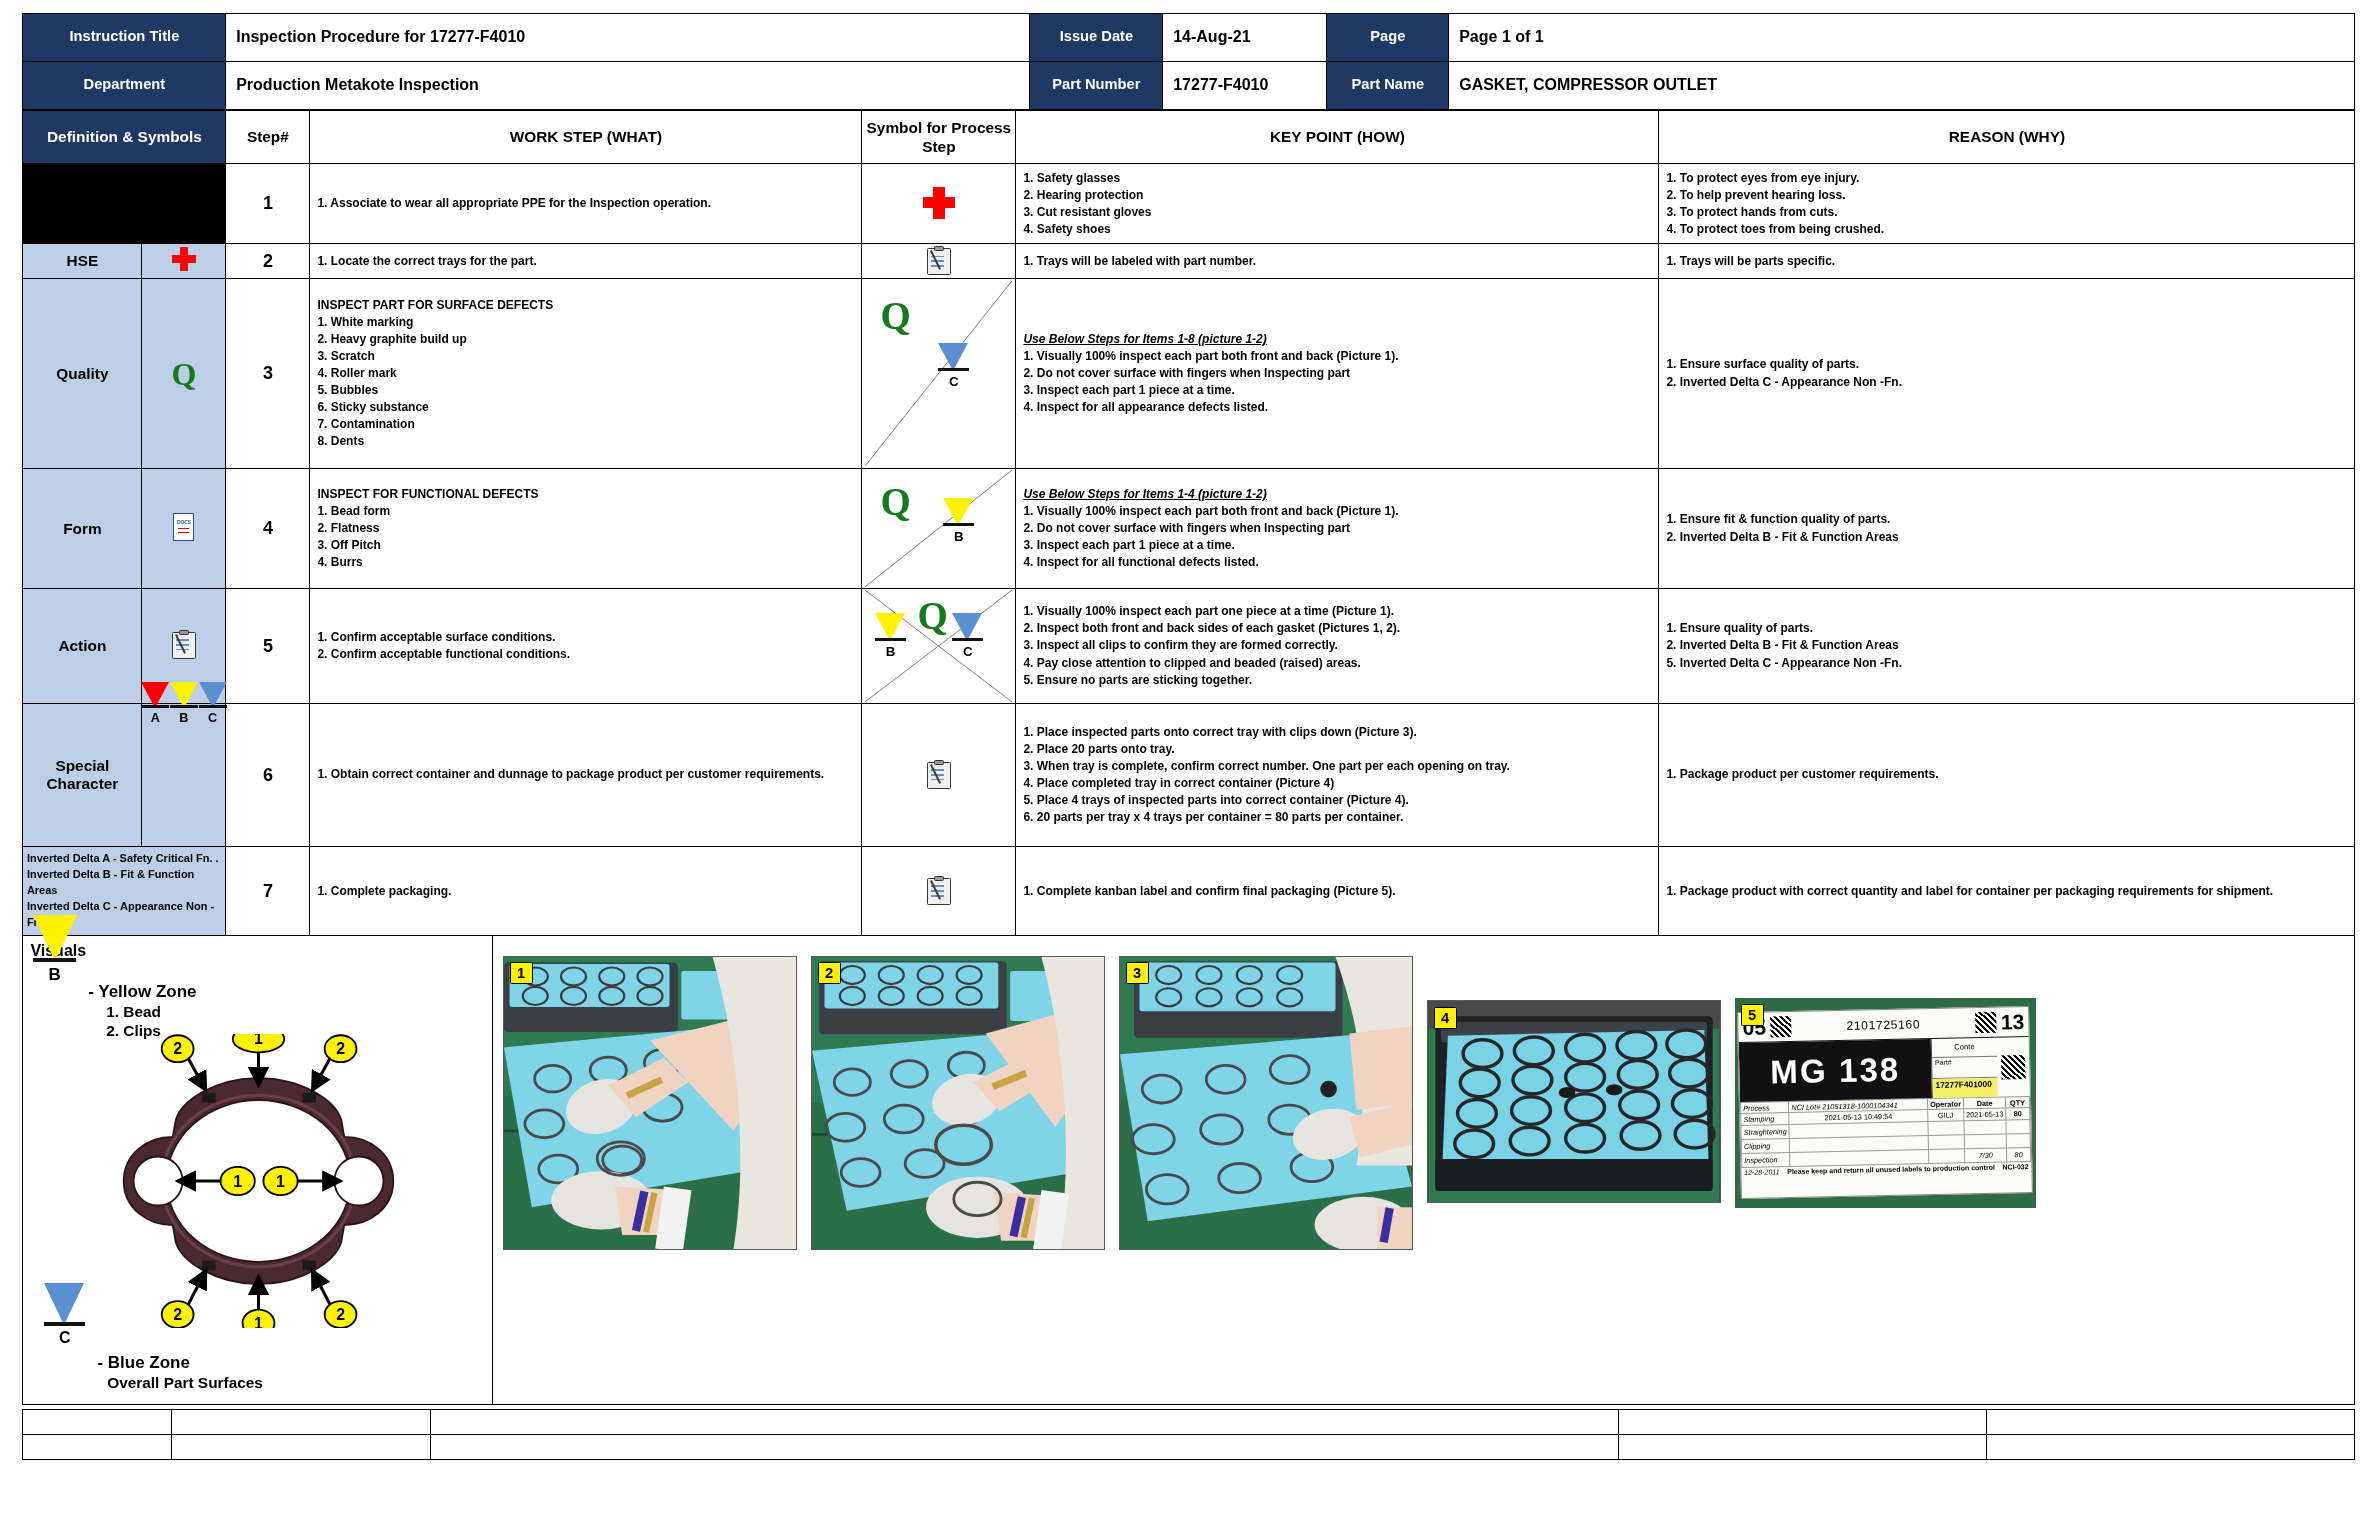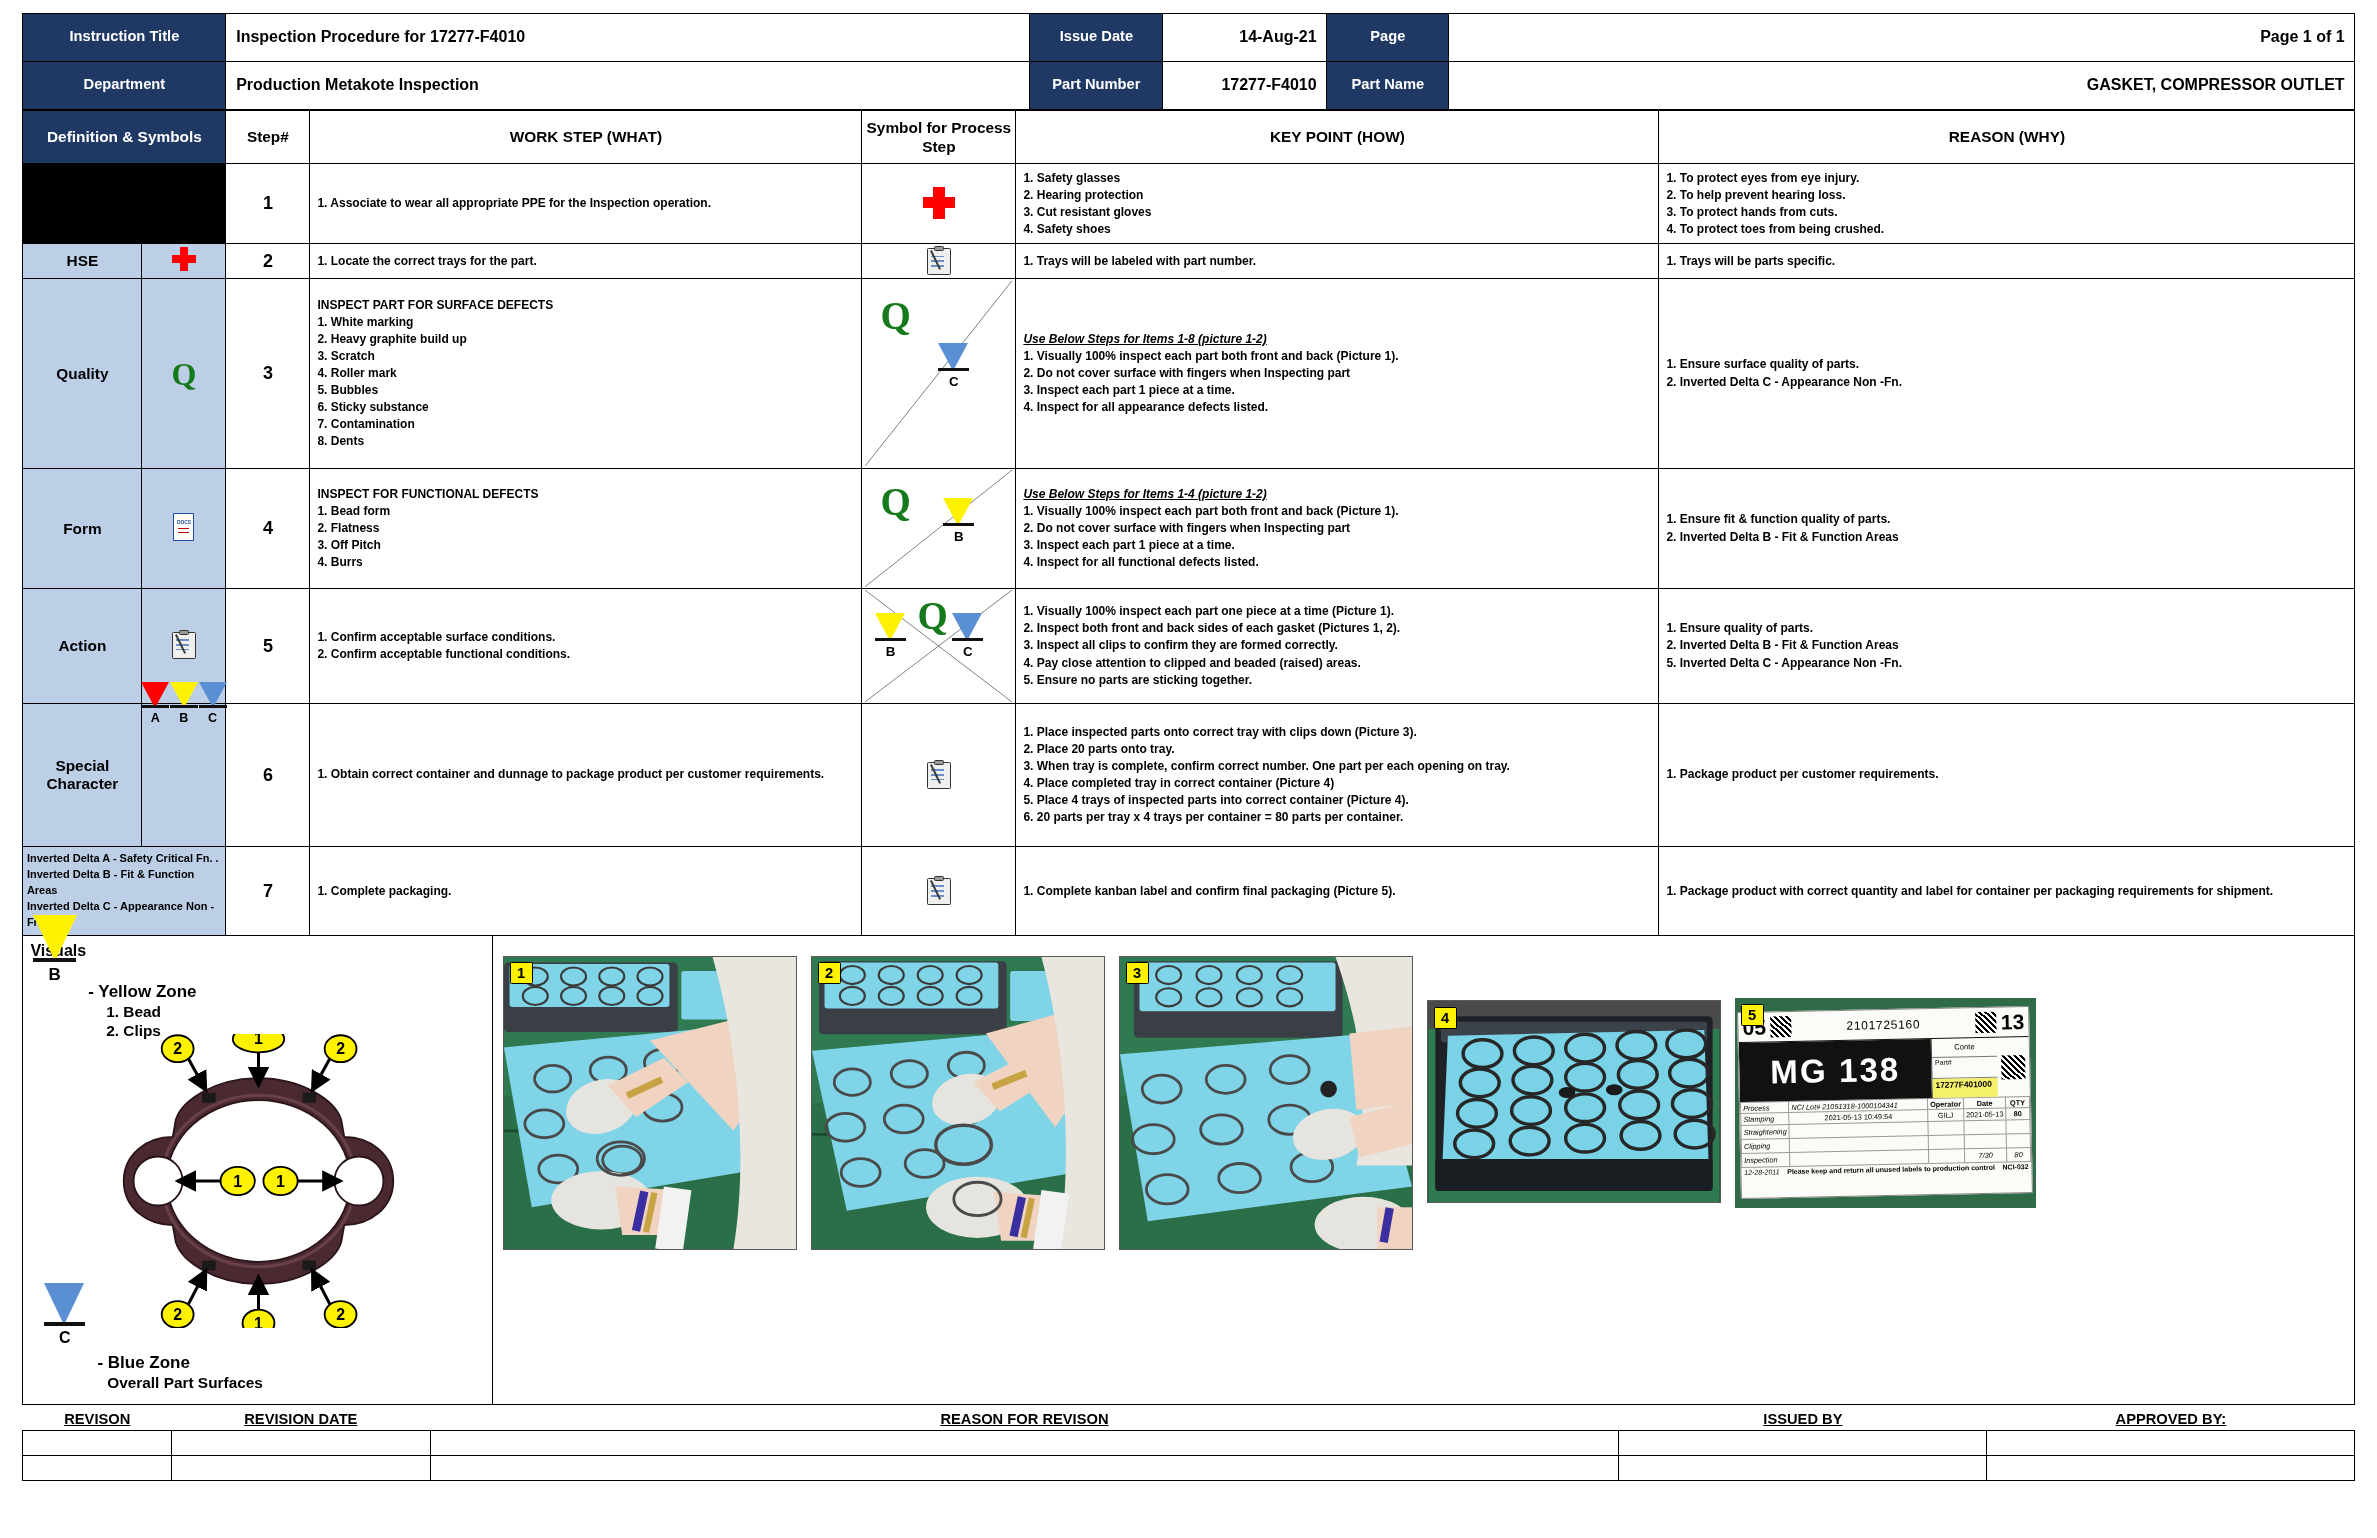--- a/index.html
+++ b/index.html
@@ -21,21 +21,21 @@
   }
   .hdr-doc {
     background: #C5D9F1; color: #1F3864; font-weight: bold;
     font-size: 23px; text-align: center;
   }
   .lbl {
     background: #1F3864; color: #fff; font-weight: bold;
     font-size: 14.7px; text-align: center; padding: 4.2px 2.8px; line-height: 1.2;
   }
   .val { font-size: 16px; font-weight: bold; padding: 4.2px 9.8px; height: 48px; }
-  .val.ctr { text-align: right; }
+  .val.ctr { text-align: left; }
 
   
   .colhdr {
     font-weight: bold; font-size: 15.4px; text-align: center;
     padding: 7px 2.8px; line-height: 1.25; height: 46px;
   }
   .colhdr.navy { background: #1F3864; color: #fff; }
 
   
   .defcell { background: #BDCFE6; text-align: center; font-weight: bold; font-size: 15.4px; padding: 2.8px; }
@@ -742,27 +742,20 @@
 
   <table class="rev">
     <colgroup>
       <col style="width:133px">
         <col style="width:231px">
         <col style="width:1063px">
         <col style="width:329px">
         <col style="width:329px">
     </colgroup>
     <tbody>
-        <tr>
-      <td class="h">REVISON</td>
-      <td class="h">REVISION DATE</td>
-      <td class="h">REASON FOR REVISON</td>
-      <td class="h">ISSUED BY</td>
-      <td class="h">APPROVED BY:</td>
-    </tr>
     <tr>
       <td></td>
       <td></td>
       <td></td>
       <td></td>
       <td></td>
     </tr>
     <tr>
       <td></td>
       <td></td>

